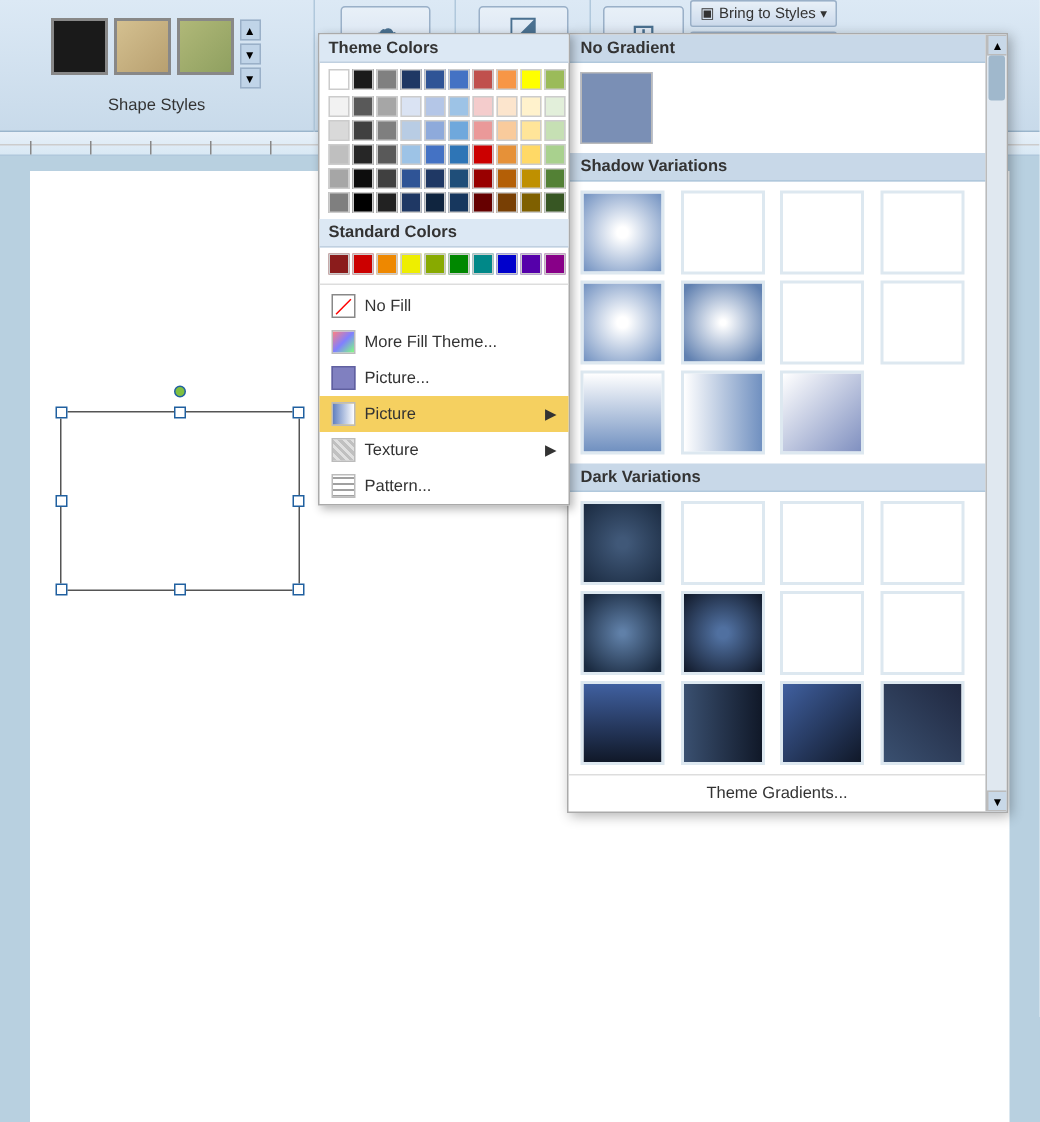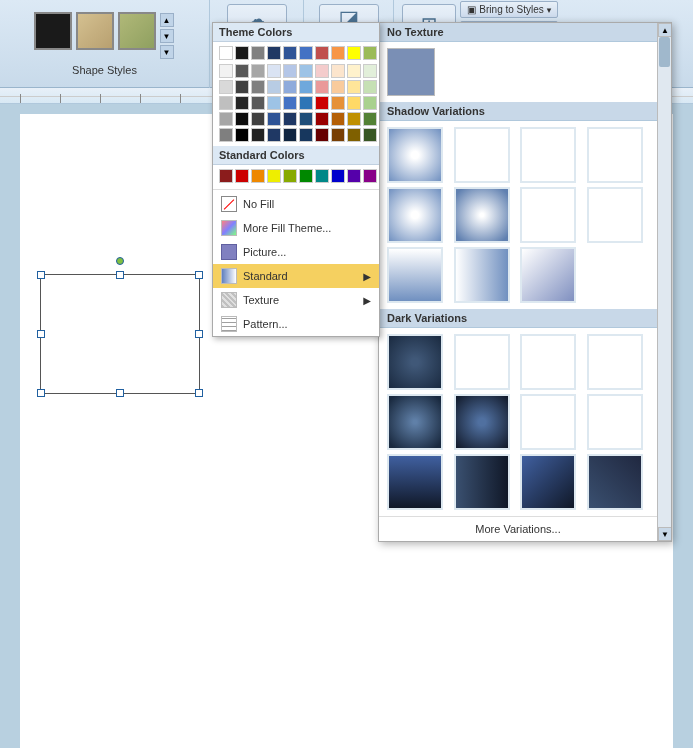--- a/index.html
+++ b/index.html
@@ -460,21 +460,21 @@
   <div class="cp-menu-item">
     <div class="cp-icon" style="background:linear-gradient(135deg,#ff8080,#8080ff,#80ff80);"></div>
     <span>More Fill Theme...</span>
   </div>
   <div class="cp-menu-item">
     <div class="cp-picture-icon"></div>
     <span>Picture...</span>
   </div>
   <div class="cp-menu-item active">
     <div class="cp-gradient-icon"></div>
-    <span>Standard</span>
+    <span>Picture</span>
     <span class="cp-arrow">▶</span>
   </div>
   <div class="cp-menu-item">
     <div class="cp-texture-icon"></div>
     <span>Texture</span>
     <span class="cp-arrow">▶</span>
   </div>
   <div class="cp-menu-item">
     <div class="cp-pattern-icon"></div>
     <span>Pattern...</span>
@@ -486,21 +486,21 @@
   <div class="gp-scrollbar">
     <div class="gp-scroll-up">▲</div>
     <div class="gp-scroll-track">
       <div class="gp-scroll-thumb"></div>
     </div>
     <div class="gp-scroll-down">▼</div>
   </div>
 
   <div class="gp-content">
 
-    <div class="gp-section-header">No Texture</div>
+    <div class="gp-section-header">No Gradient</div>
     <div class="gp-no-gradient-area">
       <div class="no-grad-box"></div>
     </div>
 
     <div class="gp-section-header">Shadow Variations</div>
     <div class="gp-grid">
       <div class="gp-swatch gs-l1"></div>
       <div class="gp-swatch gs-l2"></div>
       <div class="gp-swatch gs-l3"></div>
       <div class="gp-swatch gs-l4"></div>
@@ -523,16 +523,16 @@
       <div class="gp-swatch gs-d6"></div>
       <div class="gp-swatch gs-d7"></div>
       <div class="gp-swatch gs-d8"></div>
       <div class="gp-swatch gs-d9"></div>
       <div class="gp-swatch gs-d10"></div>
       <div class="gp-swatch gs-d11"></div>
       <div class="gp-swatch gs-d12"></div>
     </div>
 
     <div class="gp-footer">
-      <span>More Variations...</span>
+      <span>Theme Gradients...</span>
     </div>
   </div>
 </div>
 
 </body></html>

